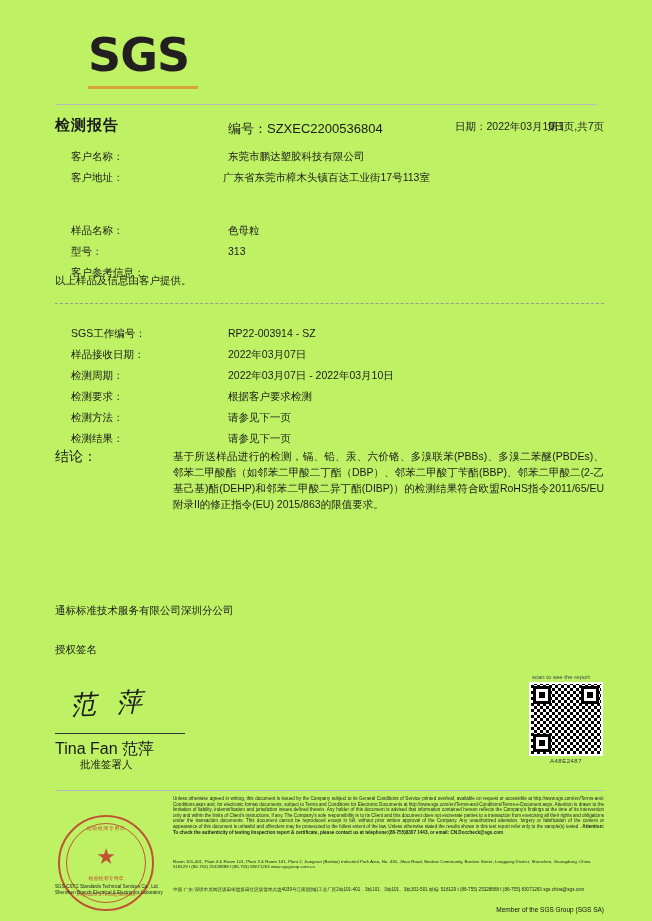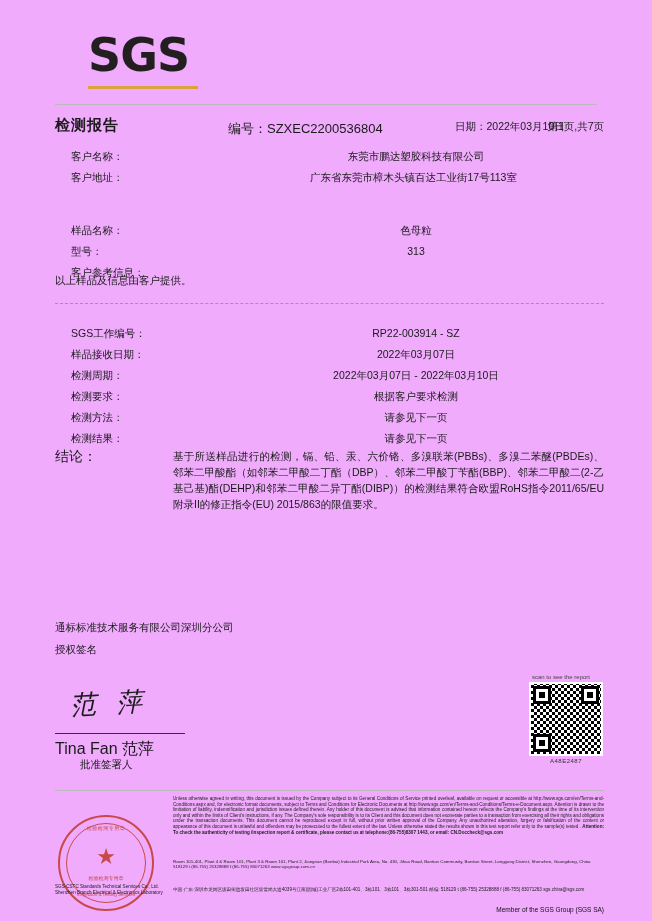--- a/index.html
+++ b/index.html
@@ -5,21 +5,21 @@
   * { box-sizing: border-box; }
   html, body {
     margin: 0; padding: 0;
     background: #f0f0ef;
     font-family: "Liberation Sans", sans-serif;
   }
   .page {
     position: relative;
     width: 652px;
     height: 921px;
-    background: #f0abfc;
+    background: #bef264;
     overflow: hidden;
   }
   
   .logo-wrap {
     position: absolute;
     left: 88px;
     top: 30px;
     width: 110px;
     height: 55px;
   }
@@ -104,21 +104,20 @@
     top: 0;
     width: 160px;
     color: #1a1a1a;
   }
   .fvalue {
     position: absolute;
     left: 118px;
     top: 0;
     right: 0;
     color: #1a1a1a;
-    text-align: center;
   }
   .fvalue.indent-b { left: 168px; }
   .fvalue.indent-c { left: 173px; }
 
   .block-a { top: 150px; }
   .note-line {
     position: absolute;
     left: 55px;
     top: 274px;
     font-size: 10.5px;
@@ -150,21 +149,21 @@
     font-size: 10.5px;
     line-height: 16px;
     color: #1a1a1a;
     text-align: justify;
   }
 
   
   .company-line {
     position: absolute;
     left: 55px;
-    top: 621px;
+    top: 604px;
     font-size: 10.5px;
     color: #1a1a1a;
     text-align: center;
   }
   .auth-line {
     position: absolute;
     left: 55px;
     top: 643px;
     font-size: 10.5px;
     color: #1a1a1a;

